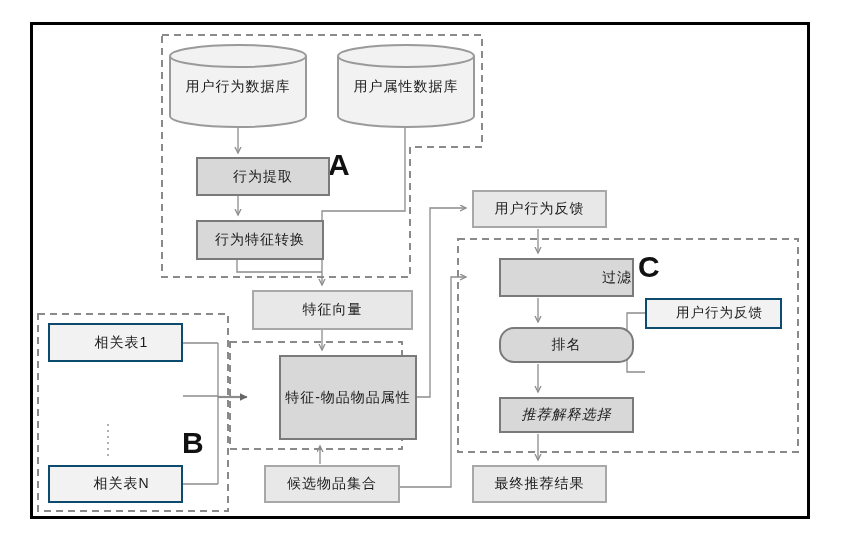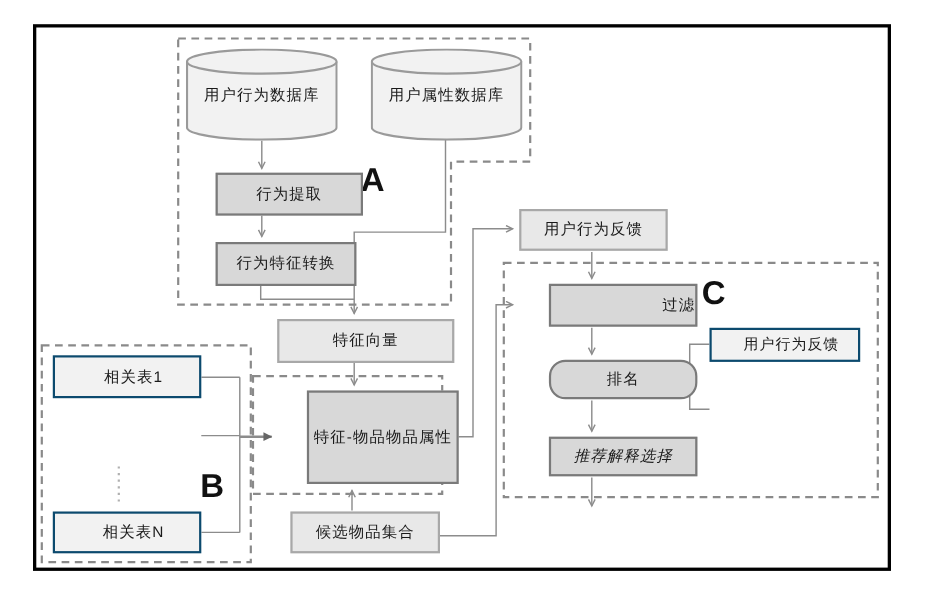--- a/index.html
+++ b/index.html
@@ -112,17 +112,20 @@
   </div>
   <div class="node dark" style="left:472px;top:258px;width:135px;height:39px;justify-content:flex-end;">
     <span>过滤</span>
   </div>
   <div class="node dark" style="left:472px;top:327px;width:135px;height:36px;border-radius:15px;">
     <span>排名</span>
   </div>
   <div class="node dark" style="left:472px;top:397px;width:135px;height:36px;font-style:italic;">
     <span>推荐解释选择</span>
   </div>
+  <div class="node mid" style="left:472px;top:465px;width:135px;height:38px;">
+    <span>最终推荐结果</span>
+  </div>
 
   <div class="node light" style="left:645px;top:298px;width:137px;height:31px;font-size:13.5px;">
     <span>用户行为反馈</span>
   </div>
 </div>
 
 </body></html>

